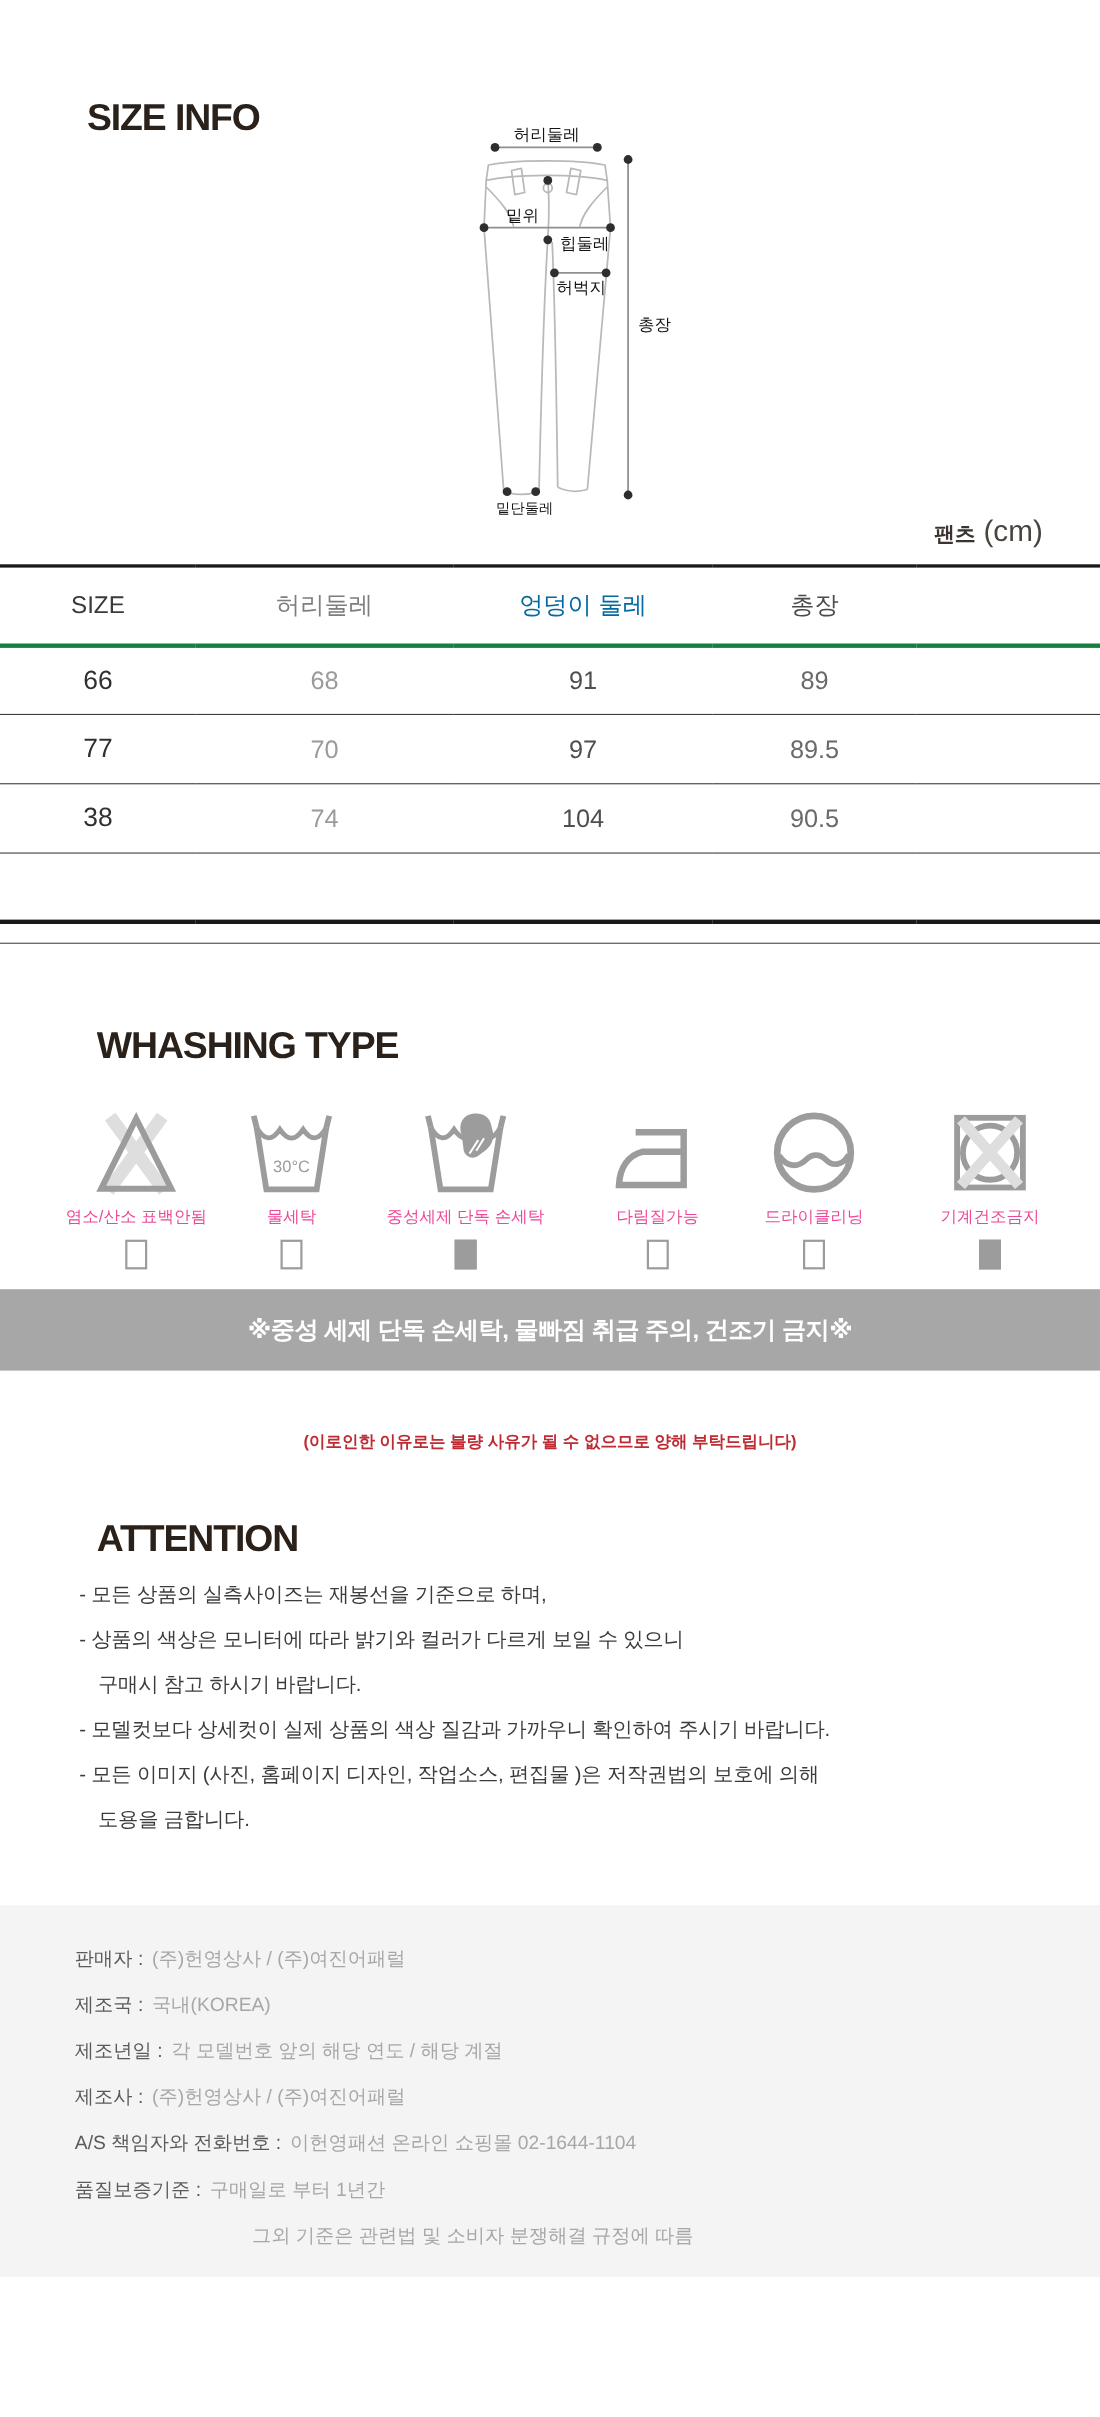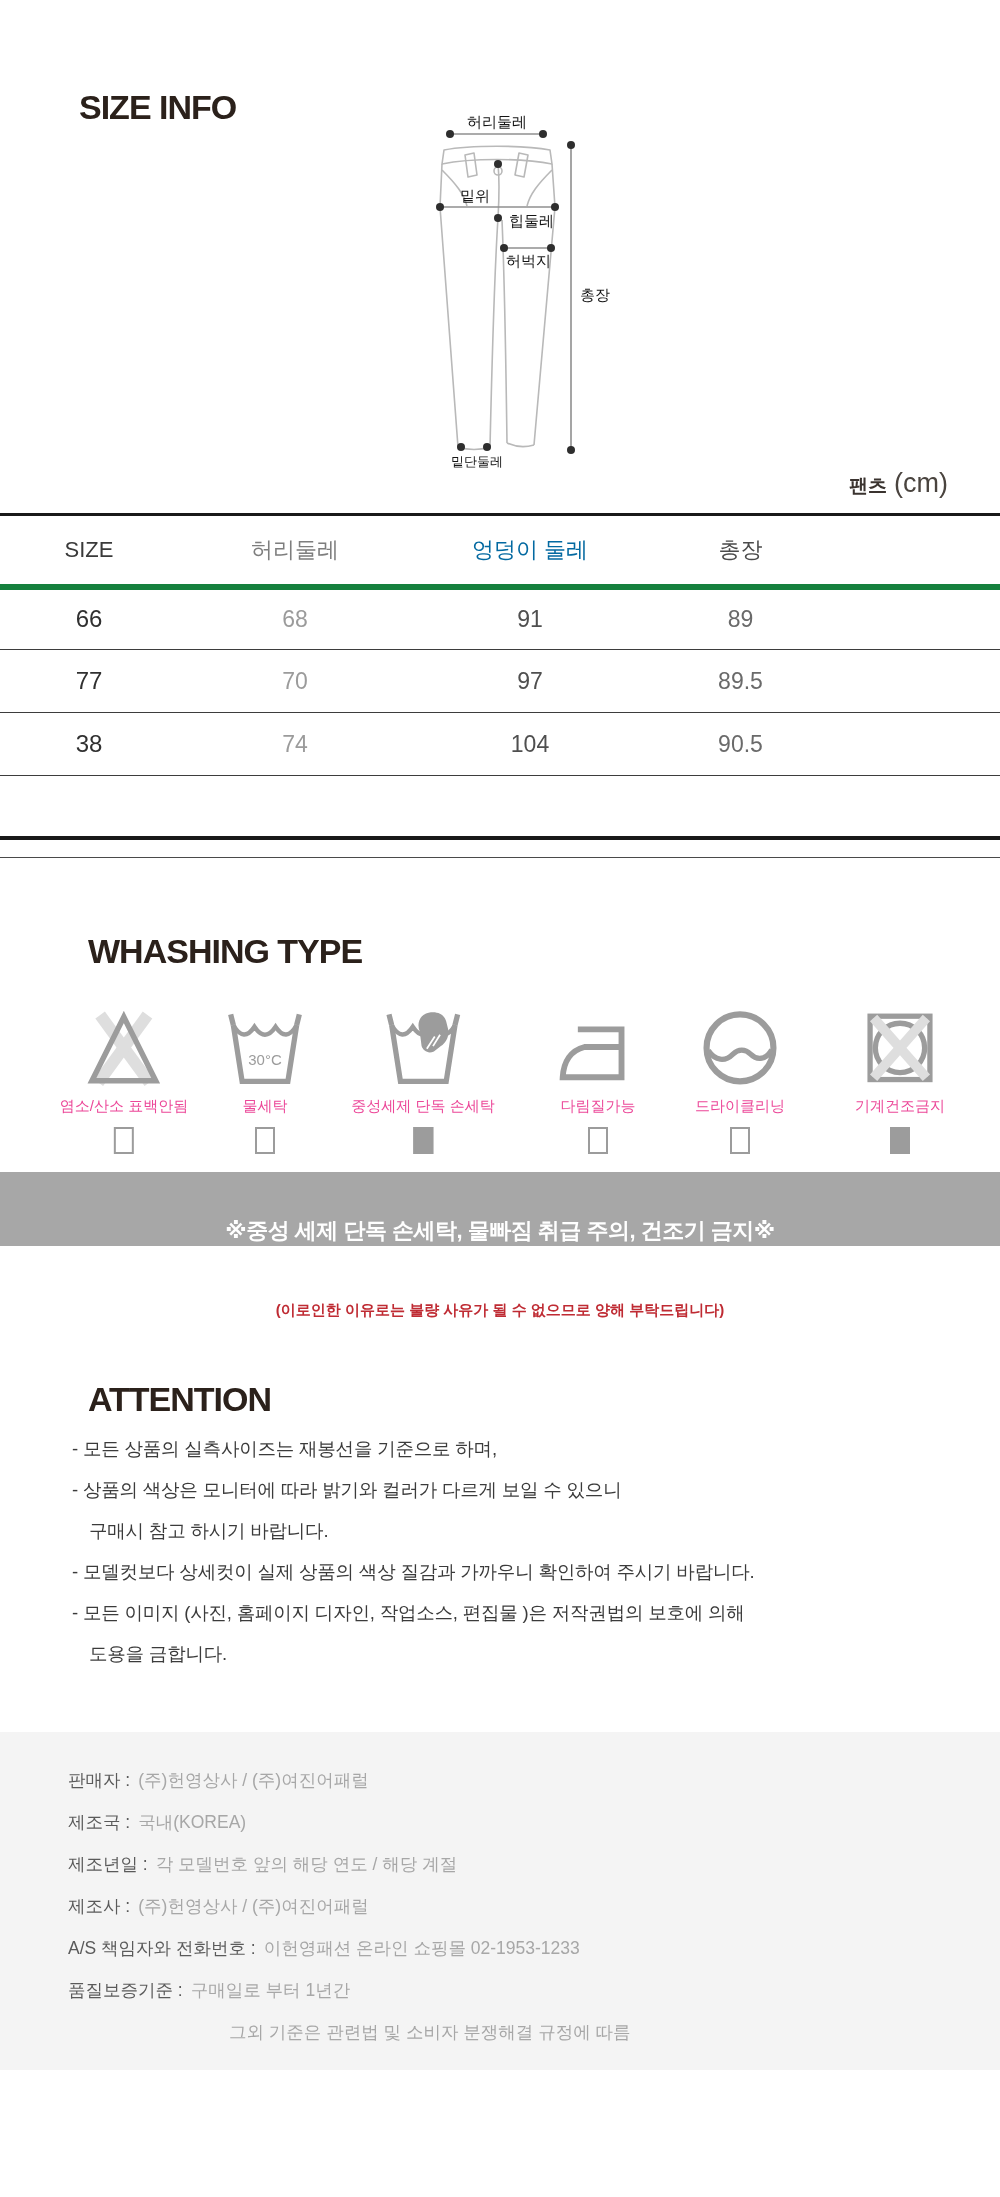--- a/index.html
+++ b/index.html
@@ -21,42 +21,42 @@
 
   
   .unit{position:absolute;right:52px;top:468px;display:flex;align-items:baseline;gap:7px;}
   .unit .k{font-size:19px;color:#3a332f;font-weight:bold;}
   .unit .cm{font-size:27px;color:#4a443f;font-weight:400;}
 
   
   #size-table{position:absolute;left:0;top:513px;width:1000px;border-collapse:collapse;
               border-top:3px solid #191919;}
   #size-table th,#size-table td{text-align:center;font-weight:normal;padding:0;}
-  #size-table thead tr{height:72px;border-bottom:6px solid #15803d;}
+  #size-table thead tr{height:72px;border-bottom:4px solid #15803d;}
   #size-table tbody tr{height:63px;border-bottom:1px solid #3d3d3d;}
   #size-table tr.empty{height:62px;border-bottom:4px solid #191919;}
   #size-table th{font-size:22px;}
   #size-table td{font-size:23px;}
   .h1c{color:#3a3a3a;} .h2c{color:#7e7e7e;} .h3c{color:#0369a1;} .h4c{color:#4a4a4a;}
   .c1{color:#303030;font-size:24px !important;} .c2{color:#9b9b9b;} .c3{color:#4f4f4f;} .c4{color:#6a6a6a;}
   #table-underline{position:absolute;left:0;top:857px;width:1000px;height:1px;background:#4a4a4a;}
 
   
   #wash-row{position:absolute;left:0;top:1006px;width:1000px;height:150px;}
   .wash-item{position:absolute;top:0;transform:translateX(-50%);text-align:center;}
   .wash-item svg{display:block;margin:0 auto;height:82px;}
   .wlabel{margin-top:9px;font-size:15px;color:#ec4899;white-space:nowrap;}
   .wbox{margin:11px auto 0;width:16px;height:23px;border:2px solid #9c9c9c;background:#fff;}
   .wbox.filled{background:#9c9c9c;border-color:#9c9c9c;}
   .gi{stroke:#9c9c9c;fill:none;}
   .gx{stroke:#dedede;fill:none;}
 
   
   #banner{position:absolute;left:0;top:1172px;width:1000px;height:74px;background:#a7a7a7;
-          display:flex;align-items:flex-end;justify-content:center;}
+          display:flex;align-items:center;justify-content:center;}
   #banner span{color:#fff;font-size:22px;font-weight:bold;letter-spacing:-0.5px;}
   .notice{position:absolute;left:0;width:1000px;text-align:center;color:#bf2b33;font-weight:bold;margin:0;}
   #notice1{top:1263px;font-size:21px;}
   #notice2{top:1301px;font-size:15px;}
 
   
   #att-lines{position:absolute;left:72px;top:1428px;width:880px;}
   #att-lines p{margin:0;font-size:18.5px;line-height:41px;color:#3b3b3b;letter-spacing:-0.2px;}
   #att-lines p.indent{padding-left:17px;}
 
@@ -253,21 +253,21 @@
     <div class="f-row">
       <span class="f-label">제조국 :</span><span class="f-value">국내(KOREA)</span>
     </div>
     <div class="f-row">
       <span class="f-label">제조년일 :</span><span class="f-value">각 모델번호 앞의 해당 연도 / 해당 계절</span>
     </div>
     <div class="f-row">
       <span class="f-label">제조사 :</span><span class="f-value">(주)헌영상사 / (주)여진어패럴</span>
     </div>
     <div class="f-row">
-      <span class="f-label">A/S 책임자와 전화번호 :</span><span class="f-value">이헌영패션 온라인 쇼핑몰 02-1953-1233</span>
+      <span class="f-label">A/S 책임자와 전화번호 :</span><span class="f-value">이헌영패션 온라인 쇼핑몰 02-1644-1104</span>
     </div>
     <div class="f-row">
       <span class="f-label">품질보증기준 :</span><span class="f-value">구매일로 부터 1년간</span>
     </div>
     <div class="f-row cont">
       <span class="f-value">그외 기준은 관련법 및 소비자 분쟁해결 규정에 따름</span>
     </div>
   </div>
 
 </div>

